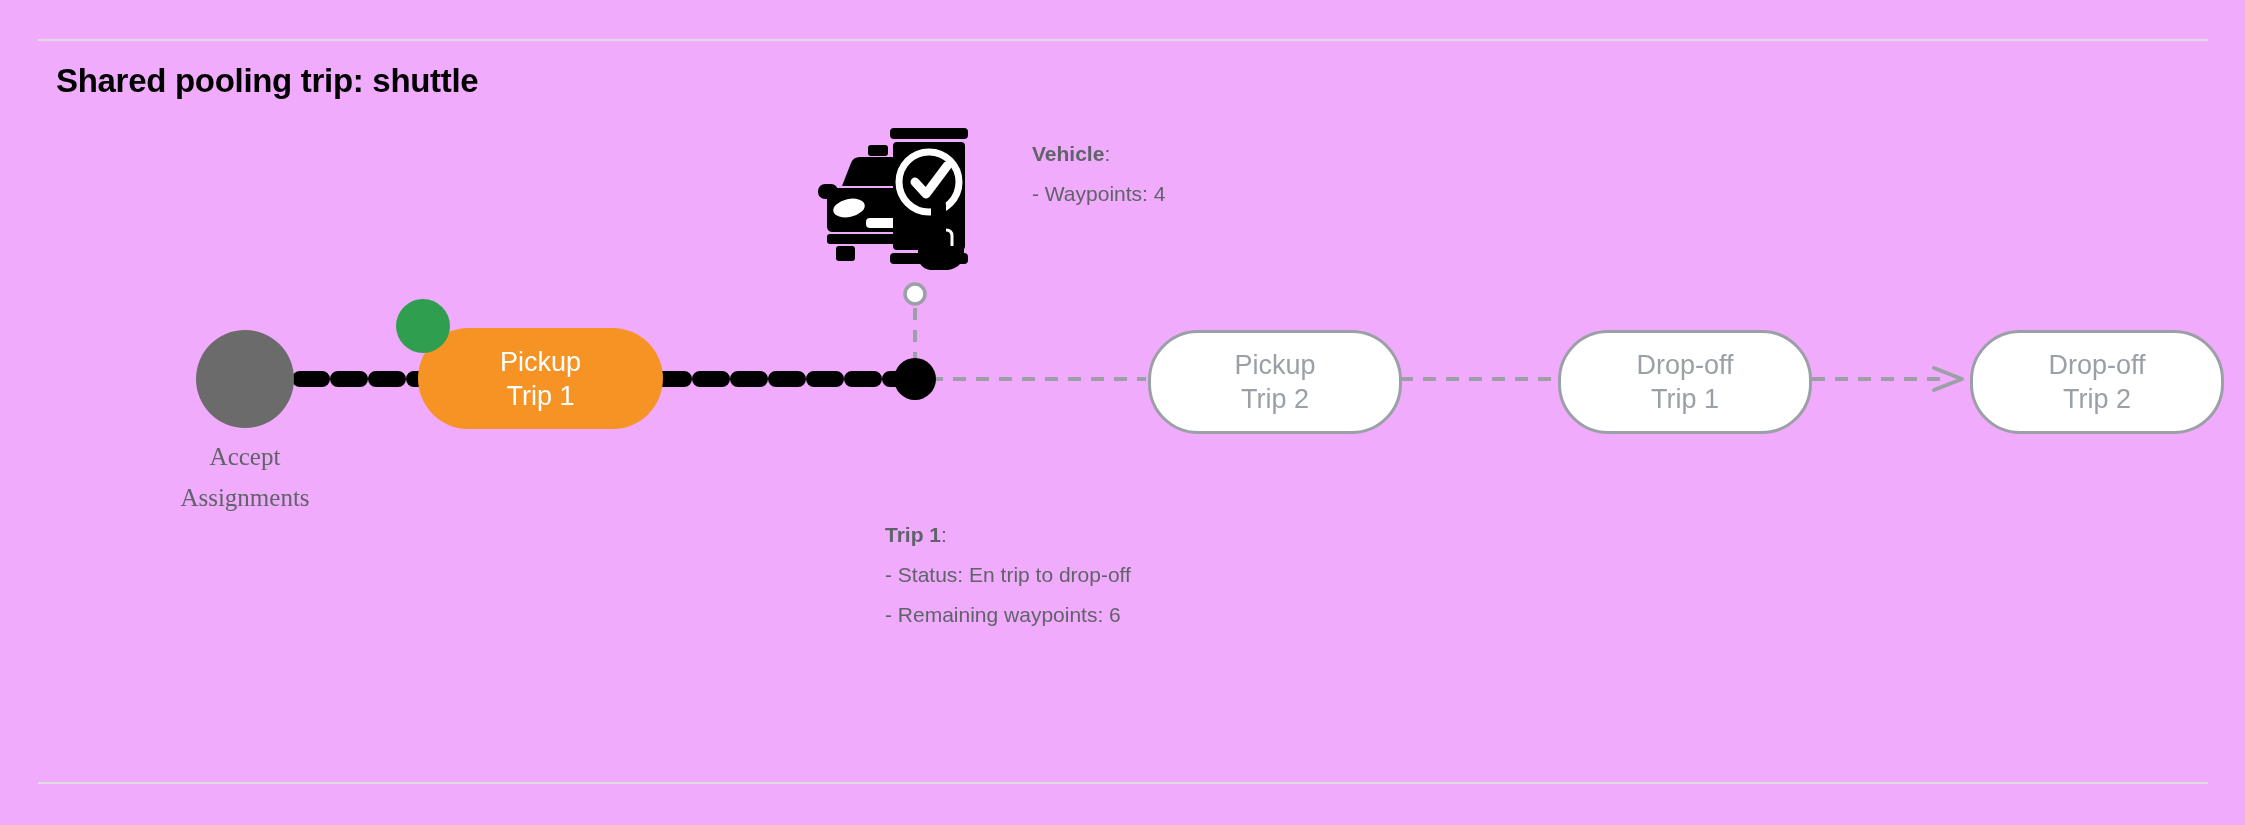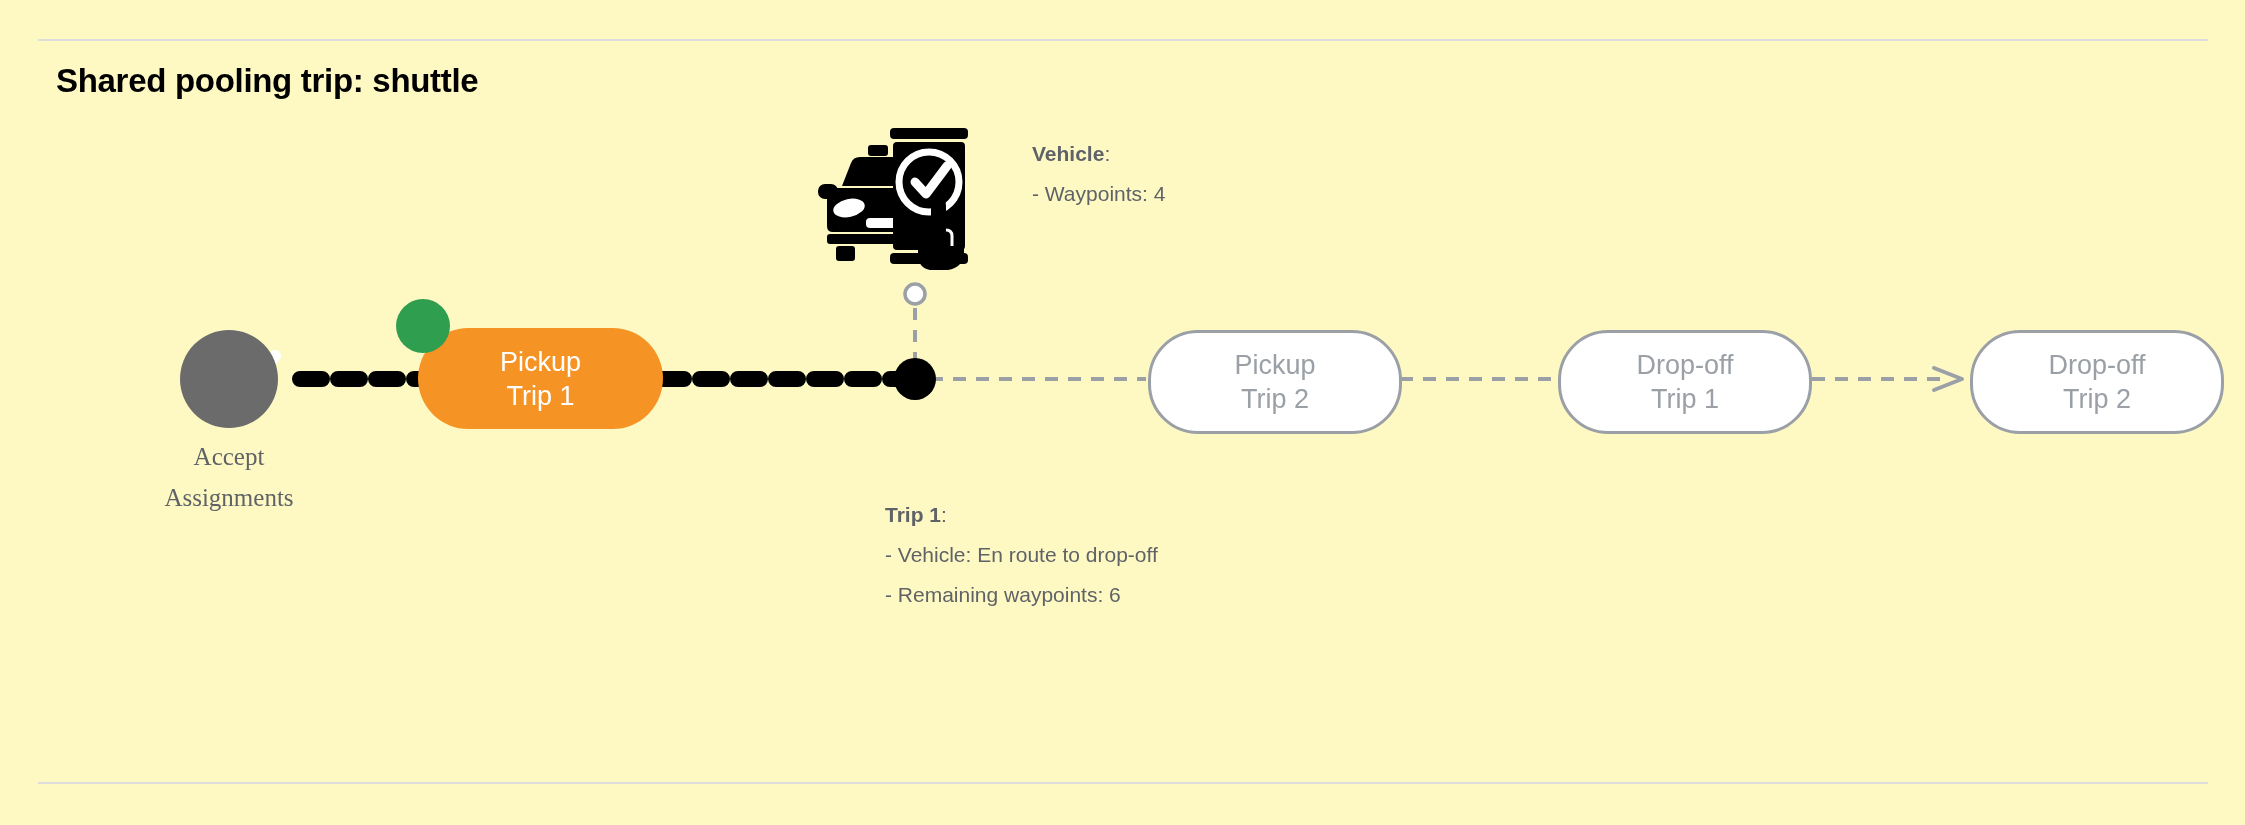--- a/index.html
+++ b/index.html
@@ -8,21 +8,21 @@
     background: #ffffff;
   }
   body {
     font-family: "Liberation Sans", sans-serif;
     -webkit-font-smoothing: antialiased;
   }
   #canvas {
     position: relative;
     width: 2245px;
     height: 825px;
-    background: #fef9c3;
+    background: #f0abfc;
     overflow: hidden;
   }
 
   
   .divider {
     position: absolute;
     left: 38px;
     width: 2170px;
     height: 2px;
     background: #dddddd;
@@ -47,21 +47,21 @@
     position: absolute;
     left: 0;
     top: 0;
     width: 2245px;
     height: 825px;
   }
 
   
   #accept-node {
     position: absolute;
-    left: 180px;
+    left: 196px;
     top: 330px;
     width: 98px;
     height: 98px;
     font-family: Liberation Serif, serif;
   }
   #accept-circle {
     width: 98px;
     height: 98px;
     border-radius: 50%;
     background: #6b6b6b;
@@ -143,21 +143,21 @@
   
   .info-block {
     position: absolute;
     color: #5f6368;
     font-size: 21px;
     line-height: 40px;
     white-space: nowrap;
   }
   .info-block .hd { font-weight: 700; }
   #vehicle-info { left: 1032px; top: 134px; }
-  #trips-info   { left: 885px;  top: 495px; }
+  #trips-info   { left: 885px;  top: 515px; }
 </style>
 </head>
 <body>
 
 <div id="canvas">
 
   <div class="divider" id="divider-top"></div>
 
   <div id="page-title">Shared pooling trip: shuttle</div>
 
@@ -245,18 +245,18 @@
     </g>
   </svg>
 
   <div class="info-block" id="vehicle-info">
     <div><span class="hd">Vehicle</span><span>:</span></div>
     <div>- Waypoints: 4</div>
   </div>
 
   <div class="info-block" id="trips-info">
     <div><span class="hd">Trip 1</span><span>:</span></div>
-    <div>- Vehicle:  En route to drop-off</div>
+    <div>- Status:  En trip to drop-off</div>
     <div>- Remaining waypoints: 6</div>
   </div>
 
   <div class="divider" id="divider-bottom"></div>
 </div>
 
 </body></html>

